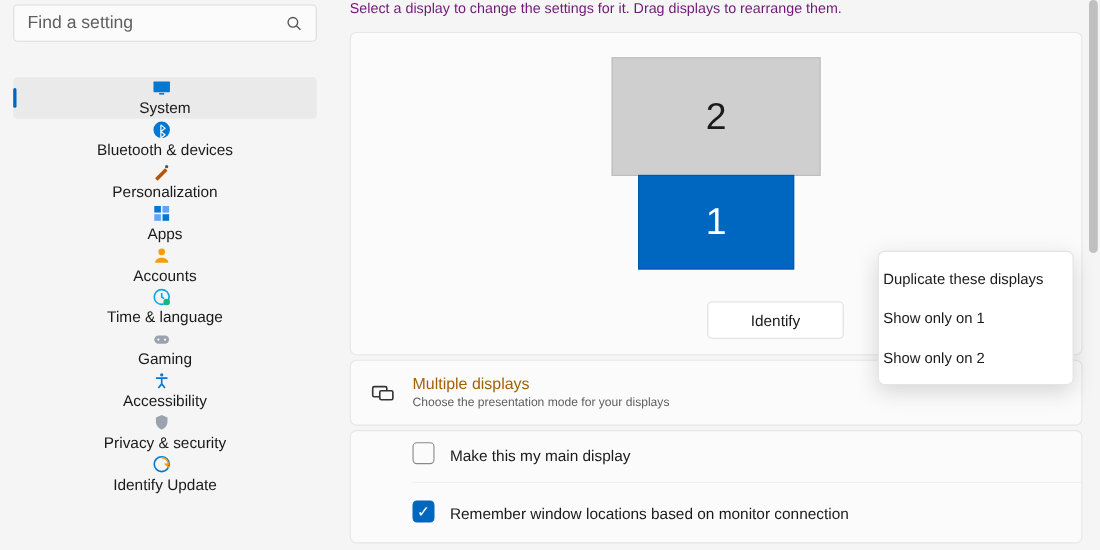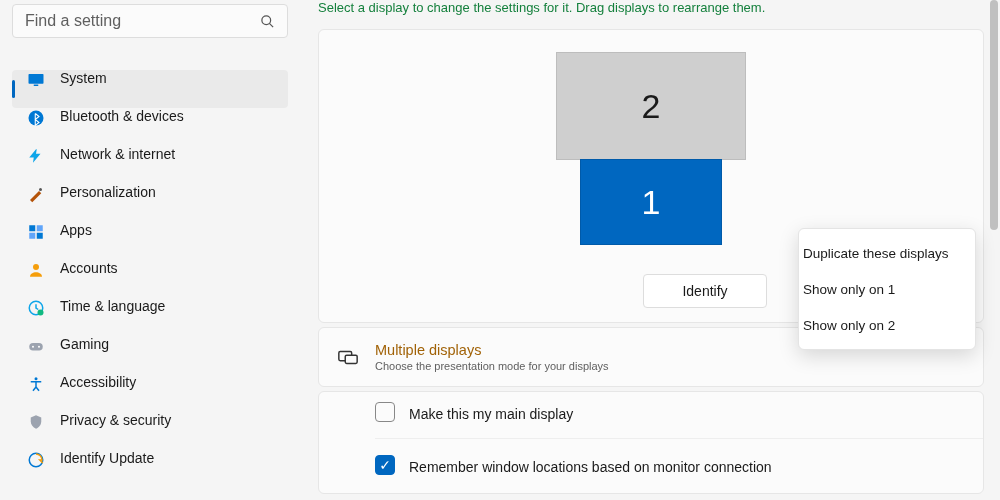--- a/index.html
+++ b/index.html
@@ -1,25 +1,25 @@
 <!DOCTYPE html>
 <html><head>
   <meta charset="utf-8">
   <style>
     * { margin:0; padding:0; box-sizing:border-box; font-family:"Segoe UI",sans-serif; }
     body { width:1000px; height:500px; background:#f5f5f5; color:#1a1a1a; overflow:hidden; position:relative; }
     .sidebar { width:300px; float:left; padding:0 12px; }
     .search { width:100%; height:34px; margin-top:4px; margin-bottom:32px; border:1px solid #ddd; background:#fbfbfb; border-radius:4px; display:flex; align-items:center; padding:0 12px; color:#5f5f5f; }
     .search span:last-child { margin-left:auto; font-size:14px; }
-    .nav-item { height:38px; display:flex; padding:0 6px; border-radius:4px; cursor:pointer; font-size:14px; color:#1a1a1a; position:relative; }
+    .nav-item { height:38px; display:flex; align-items:center; padding:0 6px; border-radius:4px; cursor:pointer; font-size:14px; color:#1a1a1a; position:relative;flex-direction:column; }
     .nav-item.selected { background:#eaeaea; }
     .nav-item.selected::before { content:""; position:absolute; left:0; top:10px; bottom:10px; width:3px; background:#0067c0; border-radius:2px; }
     .nav-icon { width:20px; height:20px; margin:0 14px 0 8px; display:flex; align-items:center; justify-content:center; }
     .main { margin-left:318px; padding-right:16px; }
-    .desc { font-size:13px; color:#15803d; margin-bottom:14px; }
+    .desc { font-size:13px; color:#701a75; margin-bottom:14px; }
     .panel { border:1px solid #e6e6e6; border-radius:6px; background:#fbfbfb; position:relative; }
     .arrange { height:294px; display:flex; flex-direction:column; align-items:center; justify-content:flex-start; padding-top:22px; }
     .disp2 { width:190px; height:108px; background:#cfcfcf; display:flex; align-items:center; justify-content:center; font-size:34px; color:#1a1a1a; border:1px solid #bdbdbd; cursor:move; }
     .disp1 { width:142px; height:86px; background:#0067c0; display:flex; align-items:center; justify-content:center; font-size:34px; color:#fff; border:1px solid #005aa9; margin-top:-1px; cursor:move; }
     .btns { position:absolute; bottom:14px; right:16px; display:flex; gap:10px; }
     .btn { min-width:124px; height:34px; border:1px solid #ddd; background:#fff; border-radius:4px; display:flex; align-items:center; justify-content:center; font-size:14px; cursor:pointer; padding:0 14px; }
     .dd-btn { min-width:190px; justify-content:space-between; }
     .chev { font-size:11px; color:#555; margin-left:10px; }
     .dropdown { position:absolute; right:24px; top:228px; width:178px; background:#fff; border:1px solid #e4e4e4; border-radius:6px; box-shadow:0 6px 20px rgba(0,0,0,.15); padding:6px 0; z-index:10; }
     .dd-item { height:36px; display:flex; align-items:center; padding:0 4px; font-size:13.5px; cursor:pointer; position:relative; }
@@ -65,28 +65,20 @@
           <svg width="18" height="18" viewBox="0 0 24 24">
             <circle cx="12" cy="12" r="10" fill="#0078d4"></circle>
             <path d="M11 6l5 4-5 4 5 4-5 4V6" stroke="#fff" stroke-width="1.4" fill="none"></path>
           </svg>
         </span>
         <span>Bluetooth &amp; devices</span>
       </div>
       <div class="nav-item">
         <span class="nav-icon">
           <svg width="18" height="18" viewBox="0 0 24 24">
-            <path d="M12 3L3 14h6l-1 7 10-12h-6l1-6z" fill="#0ea5e9"></path>
-          </svg>
-        </span>
-        <span>Network &amp; internet</span>
-      </div>
-      <div class="nav-item">
-        <span class="nav-icon">
-          <svg width="18" height="18" viewBox="0 0 24 24">
             <path d="M4 20l12-12 3 3-12 12-3-3z" fill="#b45309"></path>
             <circle cx="18" cy="6" r="2" fill="#555"></circle>
           </svg>
         </span>
         <span>Personalization</span>
       </div>
       <div class="nav-item">
         <span class="nav-icon">
           <svg width="18" height="18" viewBox="0 0 24 24">
             <rect x="3" y="3" width="8" height="8" fill="#0078d4"></rect>

